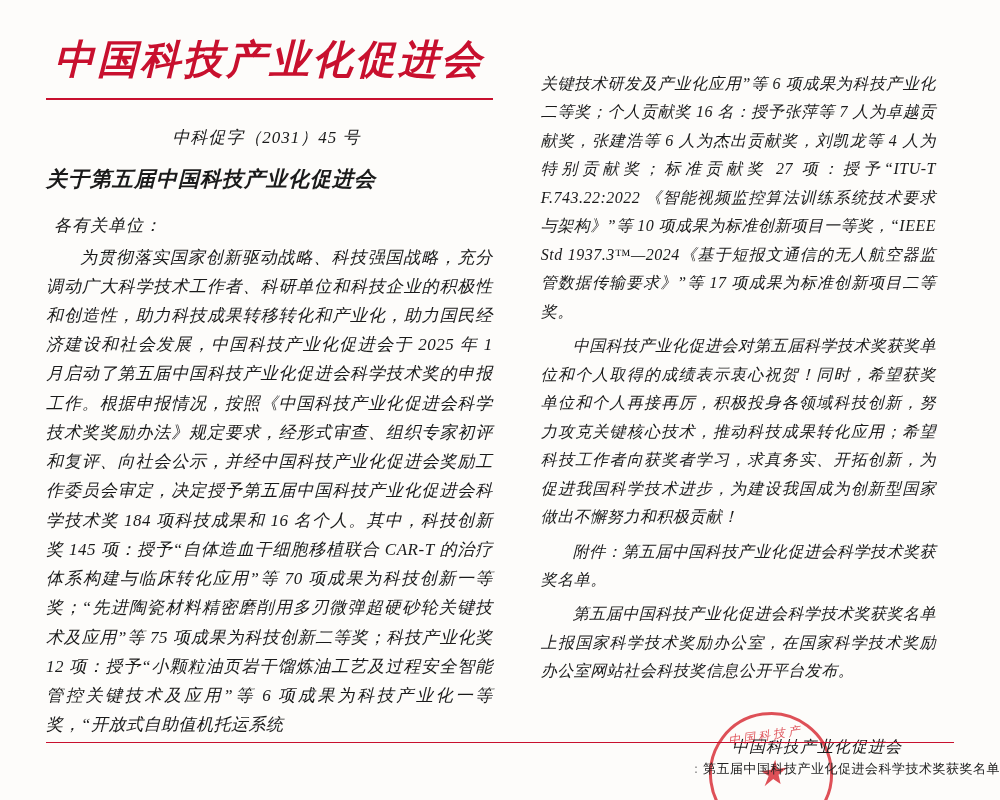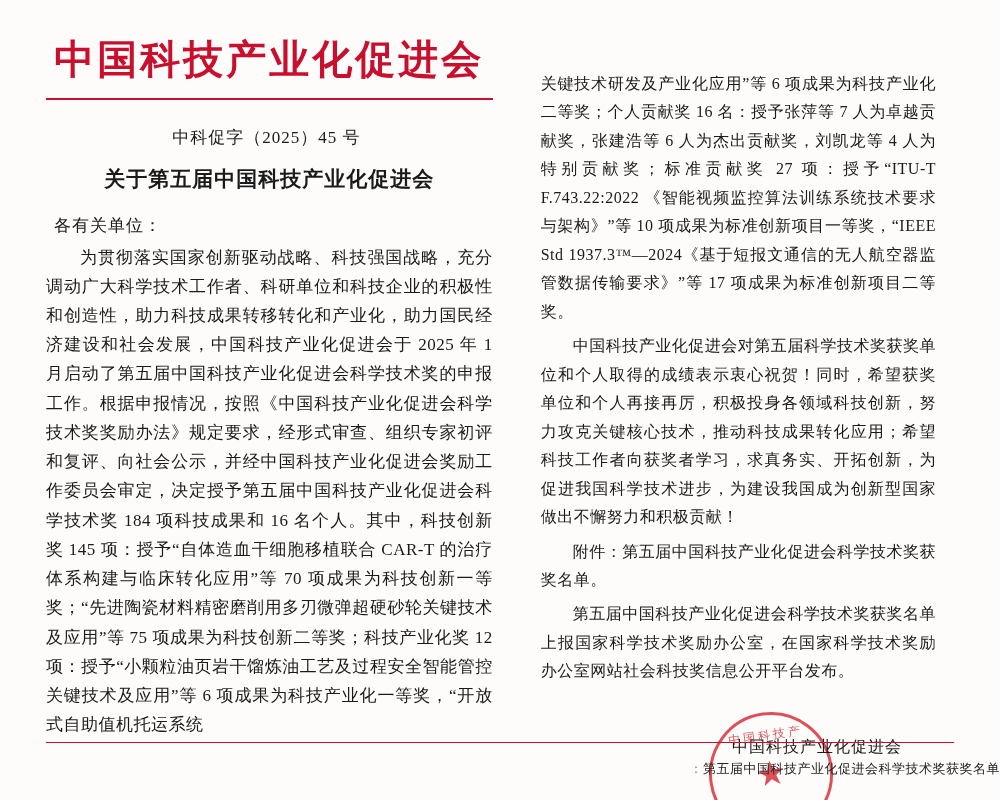--- a/index.html
+++ b/index.html
@@ -19,20 +19,21 @@
     position: absolute;
     inset: 0;
     background: #fdfcfa;
   }
   .columns {
     display: flex;
     flex-direction: row;
     height: 740px;
     box-sizing: border-box;
     padding: 26px 64px 0 46px;
+    font-style: italic;
   }
   .col-left {
     width: 470px;
     box-sizing: border-box;
     padding-right: 18px;
   }
   .col-right {
     width: 430px;
     box-sizing: border-box;
     padding-left: 30px;
@@ -61,21 +62,20 @@
   .doc-number {
     text-align: center;
     font-size: 17px;
     letter-spacing: 1px;
     margin: 26px 0 0 0;
     padding-right: 6px;
   }
 
   
   .doc-title {
-    text-align: center;
     font-size: 21px;
     font-weight: bold;
     line-height: 1.55;
     letter-spacing: 1px;
     margin: 14px 0 0 0;
   }
 
   .salutation {
     font-size: 17px;
     margin: 18px 0 0 8px;
@@ -180,21 +180,21 @@
 
 <div class="page">
 
   <div class="columns">
 
     <div class="col-left">
 
       <div class="masthead">中国科技产业化促进会</div>
       <hr class="masthead-rule">
 
-      <div class="doc-number">中科促字（2025）45 号</div>
+      <div class="doc-number">中科促字（2031）45 号</div>
 
       <div class="doc-title">
         <div>关于第五届中国科技产业化促进会</div>
       </div>
 
       <div class="salutation">各有关单位：</div>
 
       <div class="body-text">
         <p>为贯彻落实国家创新驱动战略、科技强国战略，充分调动广大科学技术工作者、科研单位和科技企业的积极性和创造性，助力科技成果转移转化和产业化，助力国民经济建设和社会发展，中国科技产业化促进会于 2025 年 1 月启动了第五届中国科技产业化促进会科学技术奖的申报工作。根据申报情况，按照《中国科技产业化促进会科学技术奖奖励办法》规定要求，经形式审查、组织专家初评和复评、向社会公示，并经中国科技产业化促进会奖励工作委员会审定，决定授予第五届中国科技产业化促进会科学技术奖 184 项科技成果和 16 名个人。其中，科技创新奖 145 项：授予“自体造血干细胞移植联合 CAR-T 的治疗体系构建与临床转化应用”等 70 项成果为科技创新一等奖；“先进陶瓷材料精密磨削用多刃微弹超硬砂轮关键技术及应用”等 75 项成果为科技创新二等奖；科技产业化奖 12 项：授予“小颗粒油页岩干馏炼油工艺及过程安全智能管控关键技术及应用”等 6 项成果为科技产业化一等奖，“开放式自助值机托运系统</p>
       </div>

